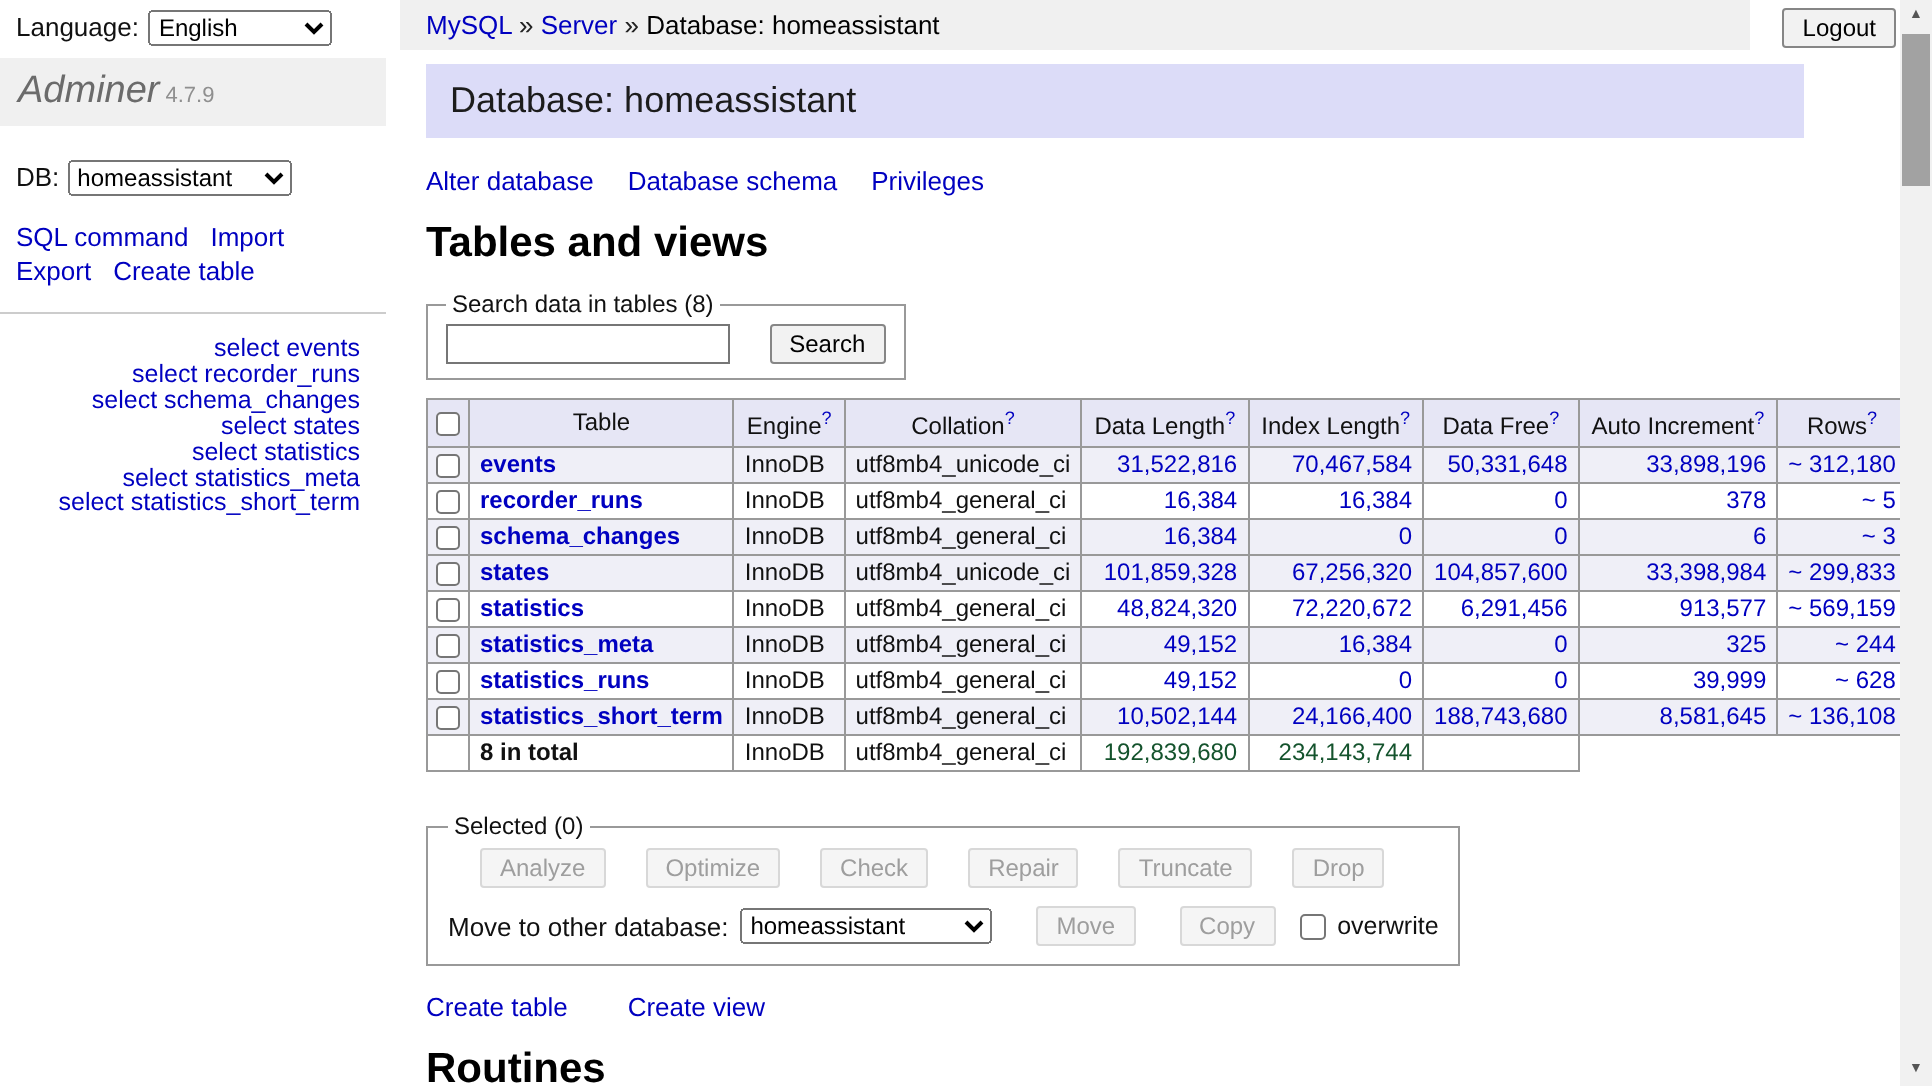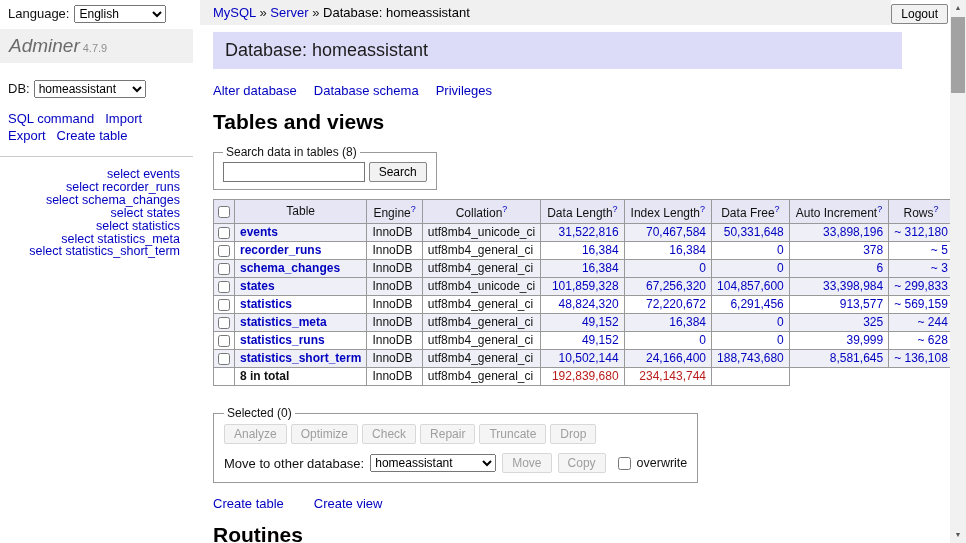--- a/index.html
+++ b/index.html
@@ -40,37 +40,37 @@
   .content { padding:0 48px 0 13px; }
   h2.page-title { margin:7px 0 0; padding:8px 12px; background:var(--title-bg,#dcdcf8); font-size:18px; font-weight:normal; color:#1c1c1c; }
   .db-links { margin:14px 0 0; }
   .db-links a { margin-right:17px; }
   h3.section { font-size:21px; font-weight:bold; margin:12px 0 0; color:#000; }
 
   fieldset { display:inline-block; border:1px solid #999; padding:3px 9px 7px; margin:0; }
   legend { font-size:12px; padding:0 3px; }
   .search-fs { margin-top:11px; }
   .search-fs input[type=text] { width:142px; height:20px; border:1px solid #767676; font-size:12px; padding:1px 3px; font-family:inherit; }
-  button { font-family:inherit; font-size:12px; background:#f2f2f2; border:1px solid #868686; border-radius:2px; padding:2px 9px; color:#000; }
+  button { font-family:inherit; font-size:12px; background:#f2f2f2; border:1px solid #868686; border-radius:2px; padding:2px 9px; color:#000;margin-left:16px; }
   button:disabled { color:#9e9e9e; background:#f5f5f5; border-color:#d8d8d8; }
 
   table.tables { border-collapse:collapse; margin-top:9px; font-size:12px; }
   .tables th, .tables td { border:1px solid #999; padding:1px 5px; white-space:nowrap; line-height:15px; }
   .tables thead th { background:var(--thead-bg,#e6e6f5); font-weight:normal; text-align:center; padding:2px 6px; }
   .tables thead th.bold { font-weight:normal;margin-left:47px; }
   sup.help { color:var(--link-color,#0000c0); font-size:9px; cursor:pointer; }
   .tables td.check, .tables th.check { text-align:center; padding:1px 3px; }
   .tables input[type=checkbox] { width:12px; height:12px; margin:1px; vertical-align:middle; }
   .tables tr.striped td { background:var(--stripe-bg,#efeff7); }
   .tables td.num { text-align:right; }
   a.tbl-name { font-weight:bold; }
   .tables td.comment { min-width:56px; }
   .total-row td { background:#fff; }
   .total-row td.total-label { font-weight:bold; }
-  .total-row td.num { color:#b91c1c; }
+  .total-row td.num { color:#14532d; }
 
   .selected-fs { margin-top:20px; padding:4px 10px 9px; }
   .btn-row button { margin-right:4px; }
   .move-row { margin-top:9px; display:flex; align-items:center; gap:6px; font-size:13px; white-space:nowrap;justify-content:flex-end; }
   .move-row select { width:126px; font-size:12px; font-family:inherit; }
   .move-row .chk-label { display:flex; align-items:center; gap:3px; font-size:12.5px; margin-left:2px; }
 
   .create-links { margin:13px 0 0; }
   .create-links a { margin-right:30px; }
   .routine-links { margin:8px 0 0; }

